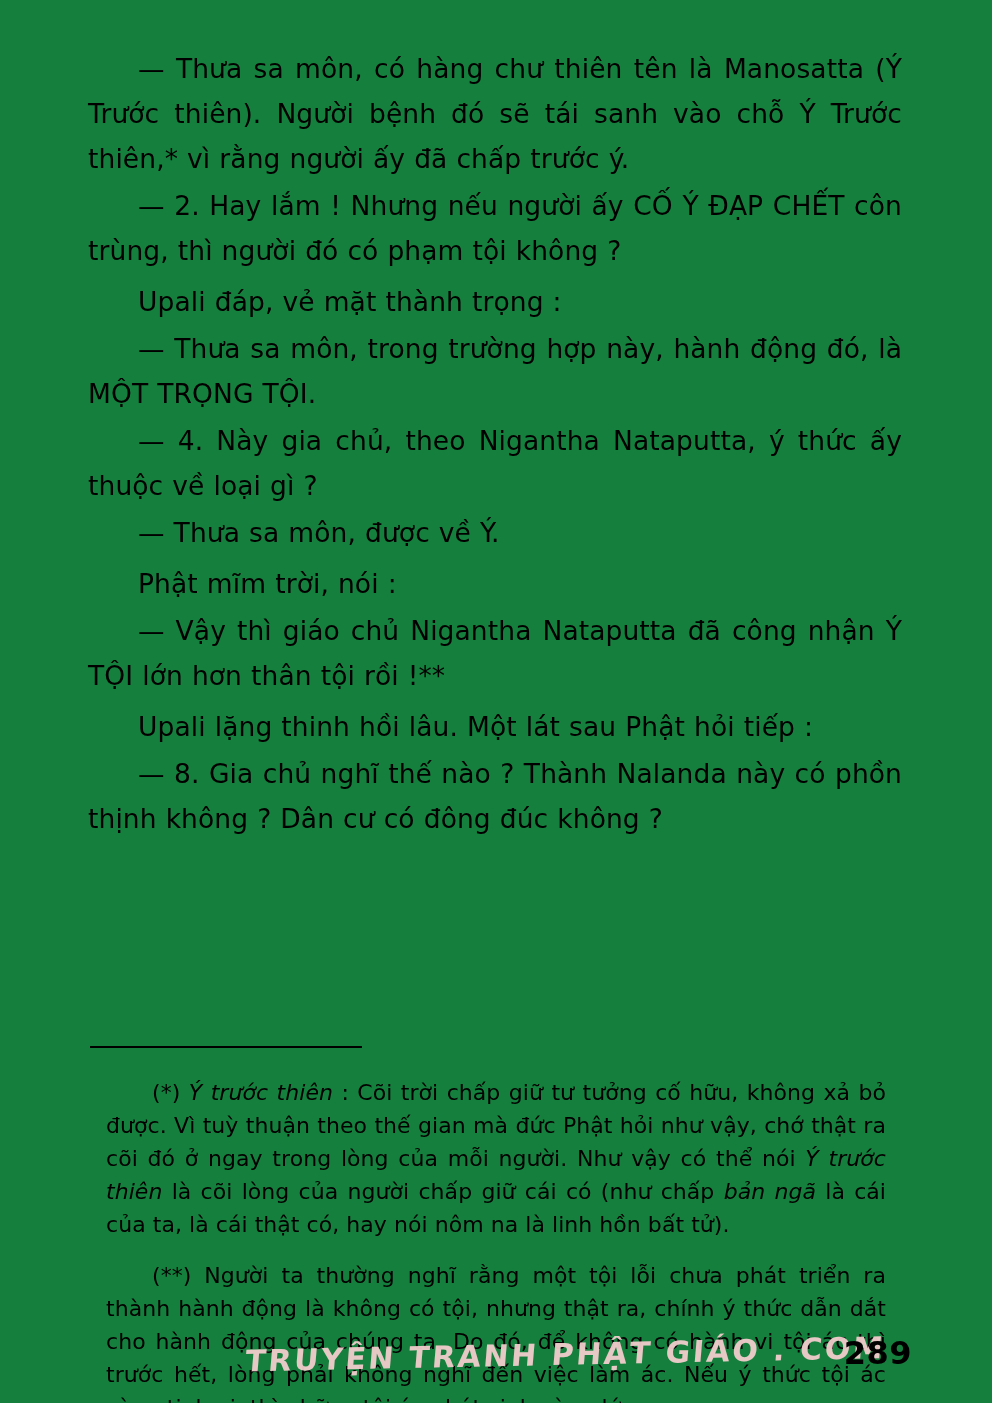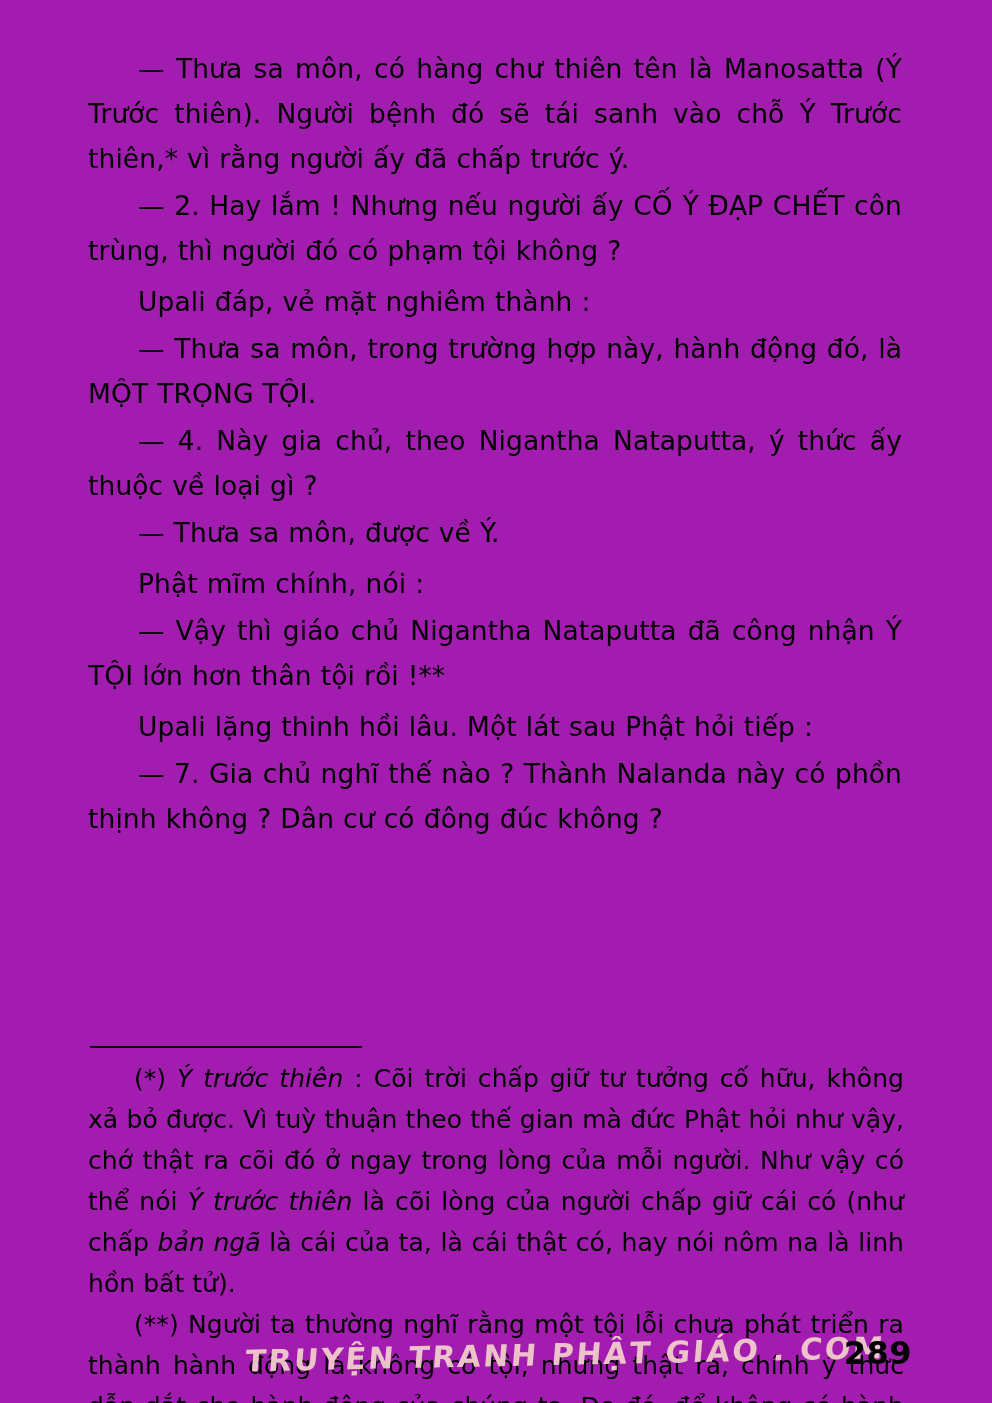--- a/index.html
+++ b/index.html
@@ -14,21 +14,21 @@
     position: relative;
     overflow: hidden;
     font-family: "DejaVu Sans", sans-serif;
     color: #000000;
     -webkit-font-smoothing: antialiased;
   }
 
   .page {
     position: absolute;
     inset: 0;
-    background: #a21caf;
+    background: #15803d;
   }
 
   
   .body-col {
     position: absolute;
     left: 88px;
     top: 46px;
     width: 814px;
   }
 
@@ -55,23 +55,23 @@
   }
 
   
   .footnotes {
     position: absolute;
     left: 88px;
     top: 1058px;
     width: 816px;
   }
   .fn {
-    margin: 0;
-    font-size: 25px;
-    line-height: 41px;
+    margin: 18px;
+    font-size: 22px;
+    line-height: 33px;
     text-align: justify;
     text-justify: inter-word;
     text-indent: 46px;
     letter-spacing: 0.05px;
   }
   .fn + .fn { margin-top: 0px; }
   .fn i, .fn em { font-style: italic; }
 
   
   .watermark {
@@ -107,35 +107,35 @@
 
   <div class="body-col">
 
     <p class="para">— Thưa sa môn, có hàng chư thiên tên là Manosatta (Ý Trước thiên). Người bệnh đó sẽ tái sanh vào chỗ Ý Trước thiên,* vì rằng người ấy đã chấp trước ý.</p>
 
 
 
 
     <p class="para">— 2. Hay lắm ! Nhưng nếu người ấy CỐ Ý ĐẠP CHẾT côn trùng, thì người đó có phạm tội không ?</p>
 
-    <p class="para gap-small">Upali đáp, vẻ mặt nghiêm thành :</p>
+    <p class="para gap-small">Upali đáp, vẻ mặt thành trọng :</p>
 
     <p class="para">— Thưa sa môn, trong trường hợp này, hành động đó, là MỘT TRỌNG TỘI.</p>
 
     <p class="para">— 4. Này gia chủ, theo Nigantha Nataputta, ý thức ấy thuộc về loại gì ?</p>
 
     <p class="para">— Thưa sa môn, được về Ý.</p>
 
-    <p class="para gap-small">Phật mĩm chính, nói :</p>
+    <p class="para gap-small">Phật mĩm trời, nói :</p>
 
     <p class="para">— Vậy thì giáo chủ Nigantha Nataputta đã công nhận Ý TỘI lớn hơn thân tội rồi !**</p>
 
     <p class="para gap-small">Upali lặng thinh hồi lâu. Một lát sau Phật hỏi tiếp :</p>
 
-    <p class="para">— 7. Gia chủ nghĩ thế nào ? Thành Nalanda này có phồn thịnh không ? Dân cư có đông đúc không ?</p>
+    <p class="para">— 8. Gia chủ nghĩ thế nào ? Thành Nalanda này có phồn thịnh không ? Dân cư có đông đúc không ?</p>
 
   </div>
 
   <div class="fn-rule"></div>
 
   <div class="footnotes">
 
     <p class="fn"><span>(*)</span><span> </span><i>Ý trước thiên</i><span> : Cõi trời chấp giữ tư tưởng cố hữu, không xả bỏ được. Vì tuỳ thuận theo thế gian mà đức Phật hỏi như vậy, chớ thật ra cõi đó ở ngay trong lòng của mỗi người. Như vậy có thể nói </span><i>Ý trước thiên</i><span> là cõi lòng của người chấp giữ cái có (như chấp </span><i>bản ngã</i><span> là cái của ta, là cái thật có, hay nói nôm na là linh hồn bất tử).</span></p>
 
     <p class="fn"><span>(**)</span><span> Người ta thường nghĩ rằng một tội lỗi chưa phát triển ra thành hành động là không có tội, nhưng thật ra, chính ý thức dẫn dắt cho hành động của chúng ta. Do đó, để không có hành vi tội ác thì trước hết, lòng phải không nghĩ đến việc làm ác. Nếu ý thức tội ác càng tinh vi, thì những tội ác phát sinh càng lớn.</span></p>

